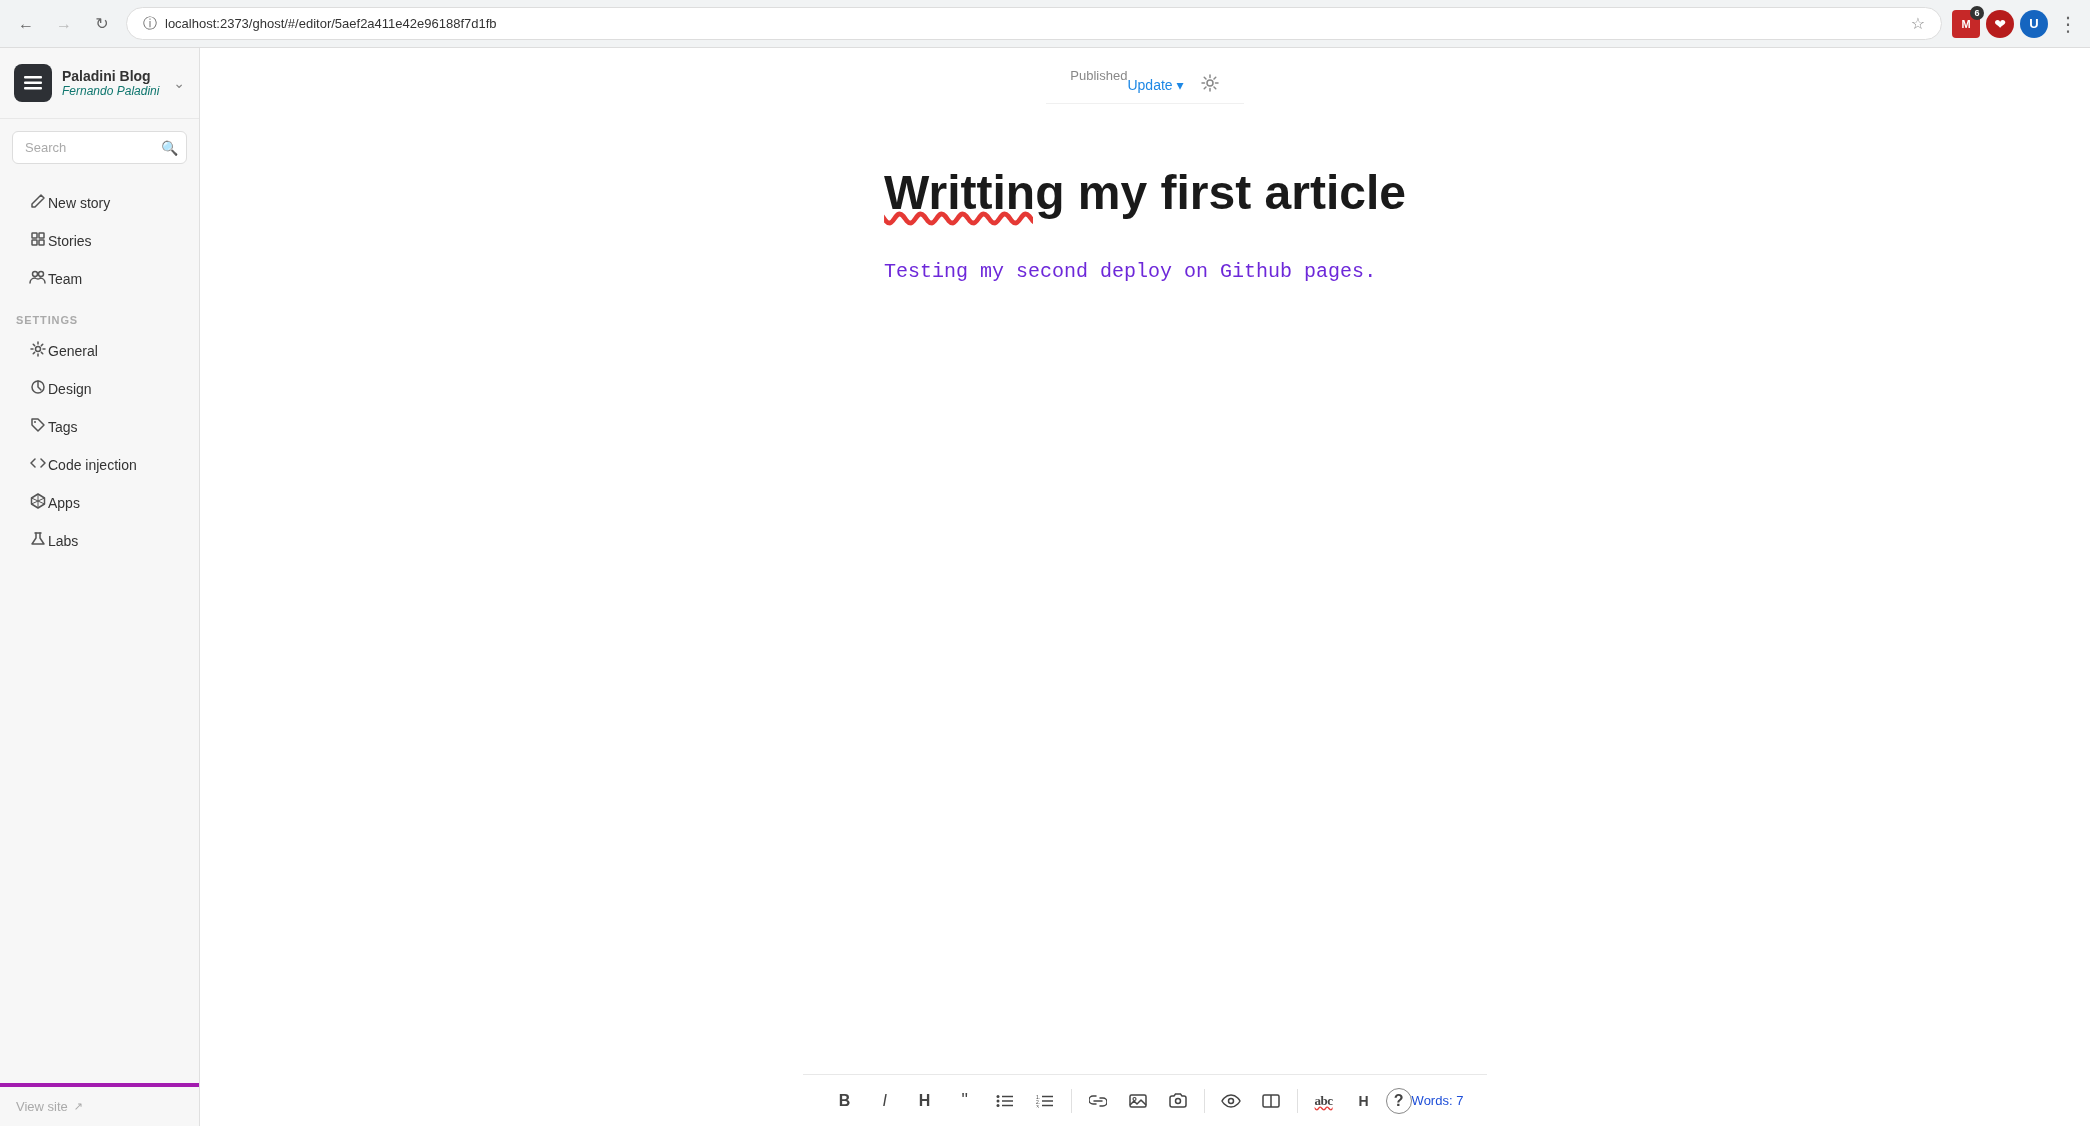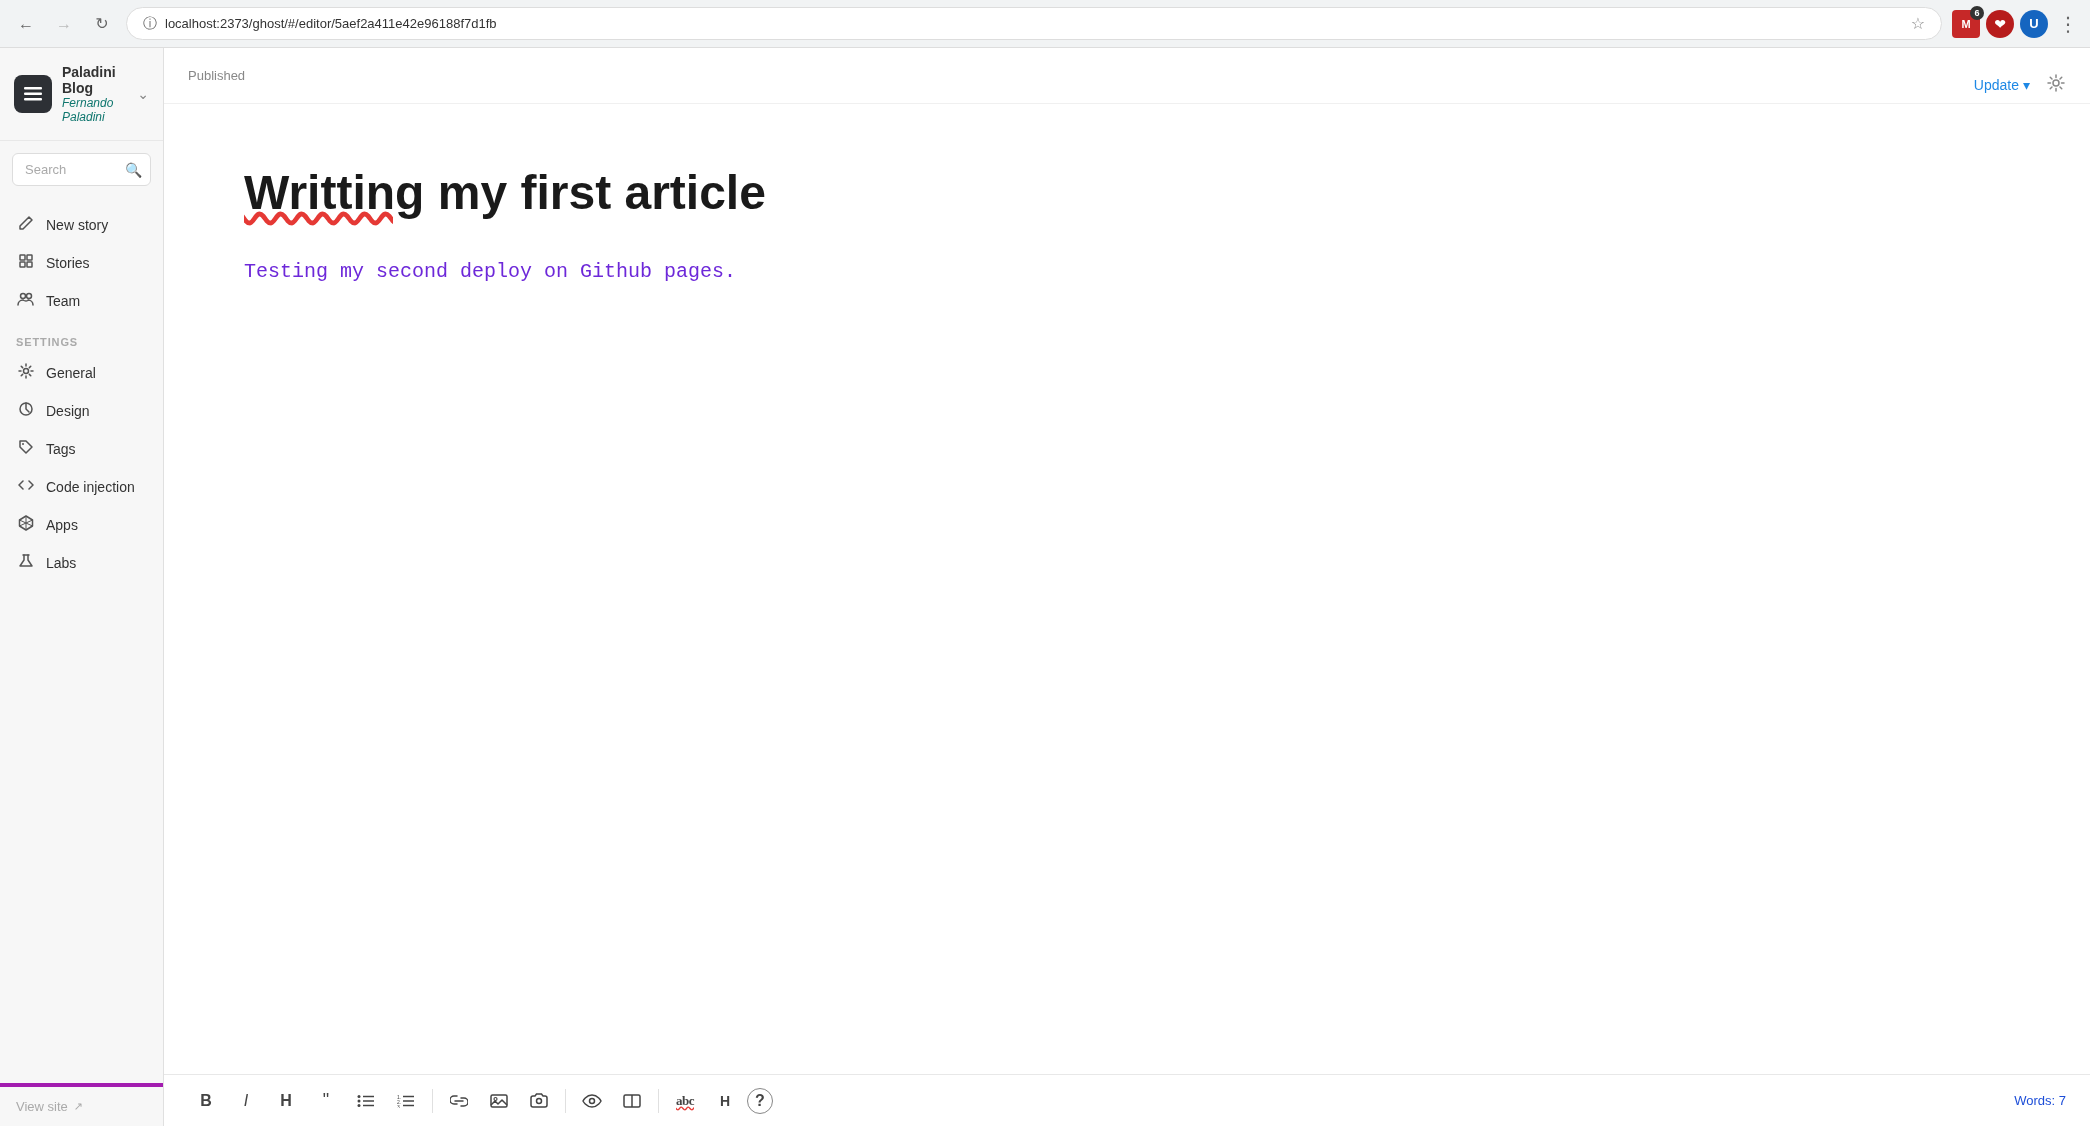--- a/index.html
+++ b/index.html
@@ -71,21 +71,21 @@
 
     
     .app-layout {
       display: flex;
       flex: 1;
       overflow: hidden;
     }
 
     
     .sidebar {
-      width: 164px;
+      width: 200px;
       background: #f7f7f7;
       border-right: 1px solid #e0e0e0;
       display: flex;
       flex-direction: column;
       flex-shrink: 0;
       justify-content: space-between;
     }
 
     .sidebar-header {
       padding: 16px 14px;
@@ -138,27 +138,28 @@
 
     .sidebar-nav {
       flex: 1;
       overflow-y: auto;
       padding: 8px 0;
     }
 
     .nav-item {
       display: flex;
       align-items: center;
-      gap: 10px;
+      gap: 0;
       padding: 9px 16px;
       cursor: pointer;
       font-size: 14px;
       color: #333;
       border-radius: 0;
       transition: background 0.15s;
+      margin-left: 12px;
     }
     .nav-item .nav-icon { font-size: 16px; color: #555; width: 20px; text-align: center; }
 
     .settings-label {
       padding: 16px 16px 6px;
       font-size: 11px;
       font-weight: 600;
       color: #aaa;
       letter-spacing: 0.08em;
       text-transform: uppercase;
@@ -176,20 +177,21 @@
       align-items: center;
       gap: 6px;
     }
 
     
     .editor-area {
       flex: 1;
       display: flex;
       flex-direction: column;
       overflow: hidden;
+      align-items: center;
     }
 
     .editor-toolbar {
       display: flex;
       align-items: center;
       justify-content: space-between;
       padding: 16px 24px;
       border-bottom: 1px solid #f0f0f0;
       height: 56px;
       flex-shrink: 0;

